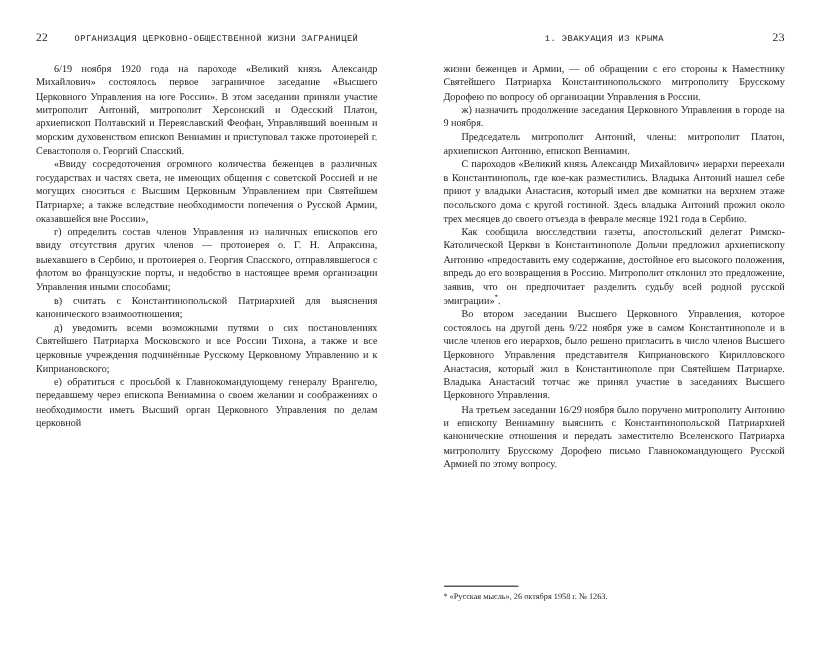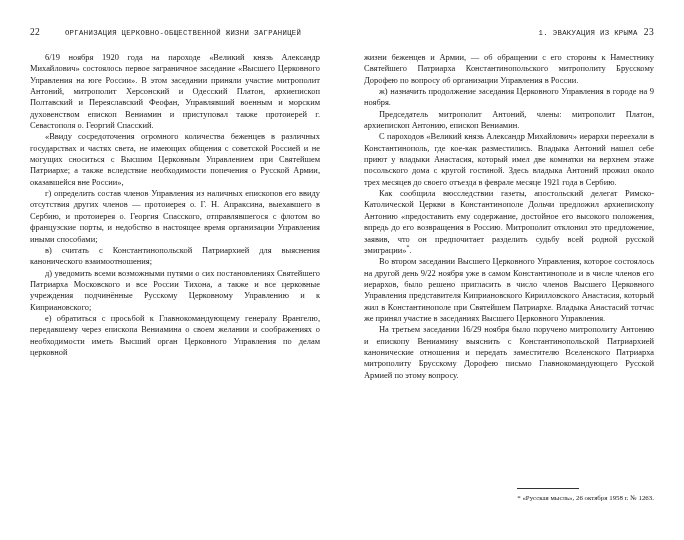--- a/index.html
+++ b/index.html
@@ -14,34 +14,34 @@
     color: #1a1a1a;
     overflow: hidden;
   }
   .spread {
     position: relative;
     width: 684px;
     height: 540px;
     display: flex;
     box-sizing: border-box;
     padding: 26px 30px 38px 30px;
+    gap: 11px;
   }
   .page {
     width: 50%;
     box-sizing: border-box;
     position: relative;
     display: flex;
     flex-direction: column;
   }
   .page.left {
     padding-right: 22px;
   }
   .page.right {
     padding-left: 22px;
-    align-items: flex-end;
   }
   .runhead {
     display: flex;
     align-items: baseline;
     font-size: 8.2px;
     letter-spacing: 0.3px;
     margin-bottom: 14px;
     height: 12px;
     white-space: nowrap;
   }

